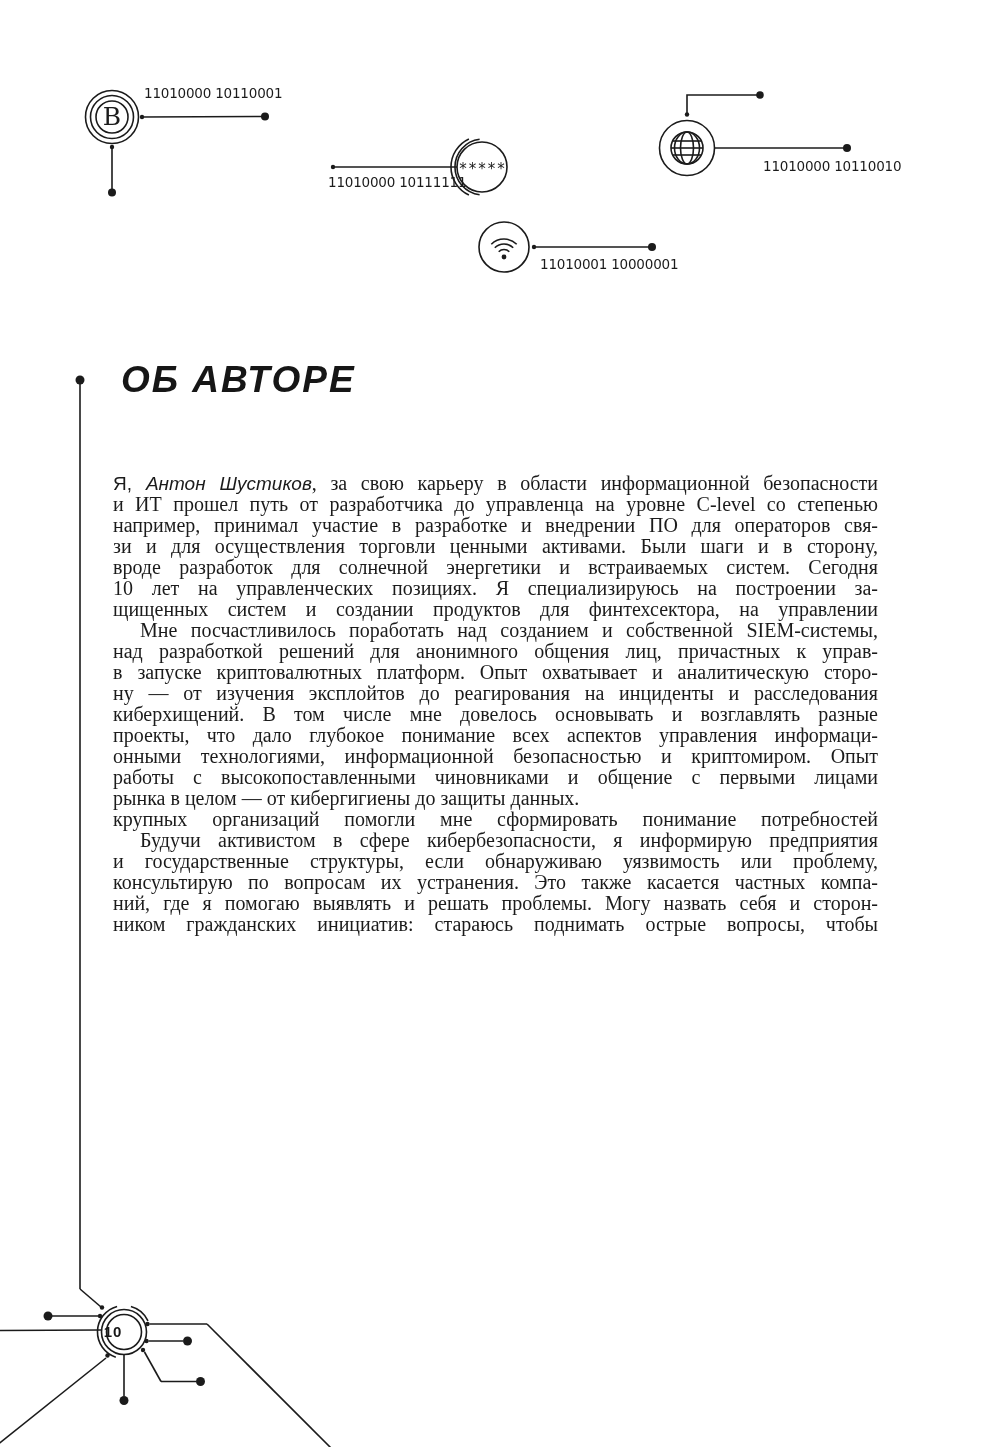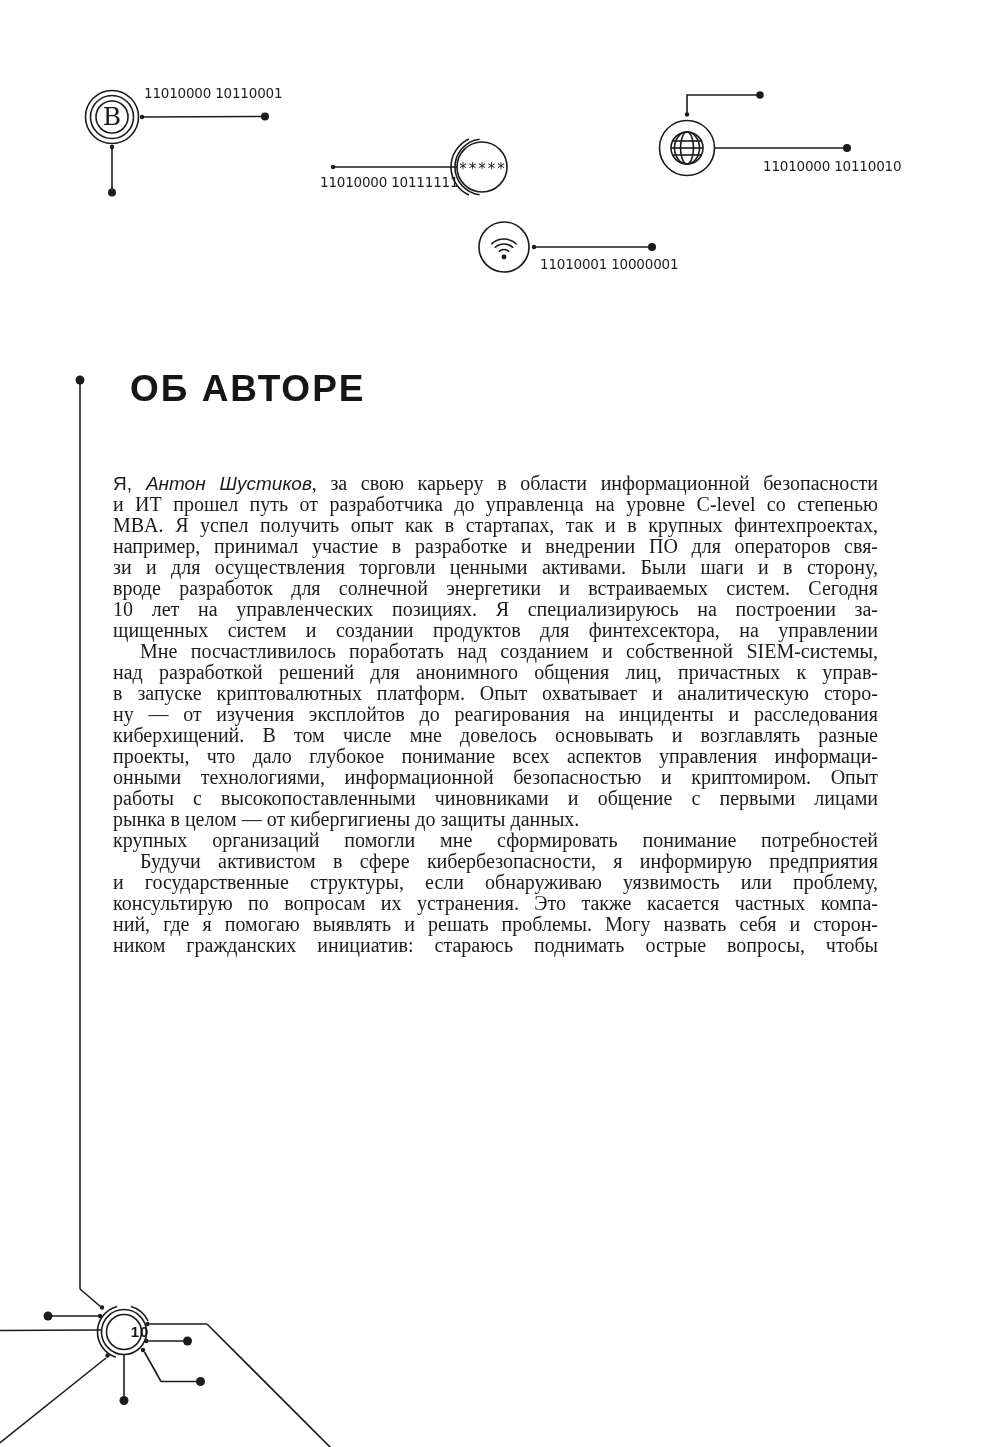--- a/index.html
+++ b/index.html
@@ -72,21 +72,21 @@
     font-family: "Liberation Sans", sans-serif;
     font-size: 19px;
   }
   .seg-sans-italic {
     font-family: "Liberation Sans", sans-serif;
     font-style: italic;
     font-size: 19px;
   }
   .page-number {
     position: absolute;
-    left: 120px; top: 1323px;
+    left: 93px; top: 1323px;
     width: 40px; height: 18px;
     text-align: center;
     font-family: "Liberation Sans", sans-serif;
     font-weight: 700;
     font-size: 15px;
     letter-spacing: 1px;
     line-height: 18px;
     color: #161616;
   }
 </style>
@@ -178,33 +178,32 @@
       <line x1="106" y1="1358" x2="-4" y2="1446"></line>
 
       <circle cx="124" cy="1332" r="22.5" fill="#ffffff"></circle>
       <circle cx="124" cy="1332" r="17.5" fill="#ffffff"></circle>
       <path d="M 117.1 1306.4 A 26.5 26.5 0 0 0 115.8 1357.2"></path>
       <path d="M 130.9 1306.4 A 26.5 26.5 0 0 1 148 1320.8"></path>
     </g>
   </svg>
 
   <div class="binary-label" style="left:144px; top:85px;">11010000 10110001</div>
-  <div class="binary-label" style="left:320px; top:174px;">11010000 10111111</div>
+  <div class="binary-label" style="left:328px; top:174px;">11010000 10111111</div>
   <div class="binary-label" style="left:743px; top:158px;margin-left:20px;">11010000 10110010</div>
   <div class="binary-label" style="left:540px; top:256px;">11010001 10000001</div>
 
   <div class="b-glyph">B</div>
   <div class="password-mask">*****</div>
 
-  <h1 class="page-heading" style="margin:13px;">ОБ АВТОРЕ</h1>
+  <h1 class="page-heading" style="margin:4px;font-style:italic;">ОБ АВТОРЕ</h1>
 
   <div class="body-text">
       <div class="line"><span class="seg-sans">Я, </span><span class="seg-sans-italic">Антон Шустиков</span><span class="seg-serif">, за свою карьеру в области информационной безопасности</span></div>
       <div class="line">и ИТ прошел путь от разработчика до управленца на уровне C-level со степенью</div>
-      <div class="line">MBA. Я успел получить опыт как в стартапах, так и в крупных финтехпроектах,</div>
       <div class="line">например, принимал участие в разработке и внедрении ПО для операторов свя-</div>
       <div class="line">зи и для осуществления торговли ценными активами. Были шаги и в сторону,</div>
       <div class="line">вроде разработок для солнечной энергетики и встраиваемых систем. Сегодня</div>
       <div class="line">10 лет на управленческих позициях. Я специализируюсь на построении за-</div>
       <div class="line">щищенных систем и создании продуктов для финтехсектора, на управлении</div>
       <div class="line indent">Мне посчастливилось поработать над созданием и собственной SIEM-системы,</div>
       <div class="line">над разработкой решений для анонимного общения лиц, причастных к управ-</div>
       <div class="line">в запуске криптовалютных платформ. Опыт охватывает и аналитическую сторо-</div>
       <div class="line">ну — от изучения эксплойтов до реагирования на инциденты и расследования</div>
       <div class="line">киберхищений. В том числе мне довелось основывать и возглавлять разные</div>

